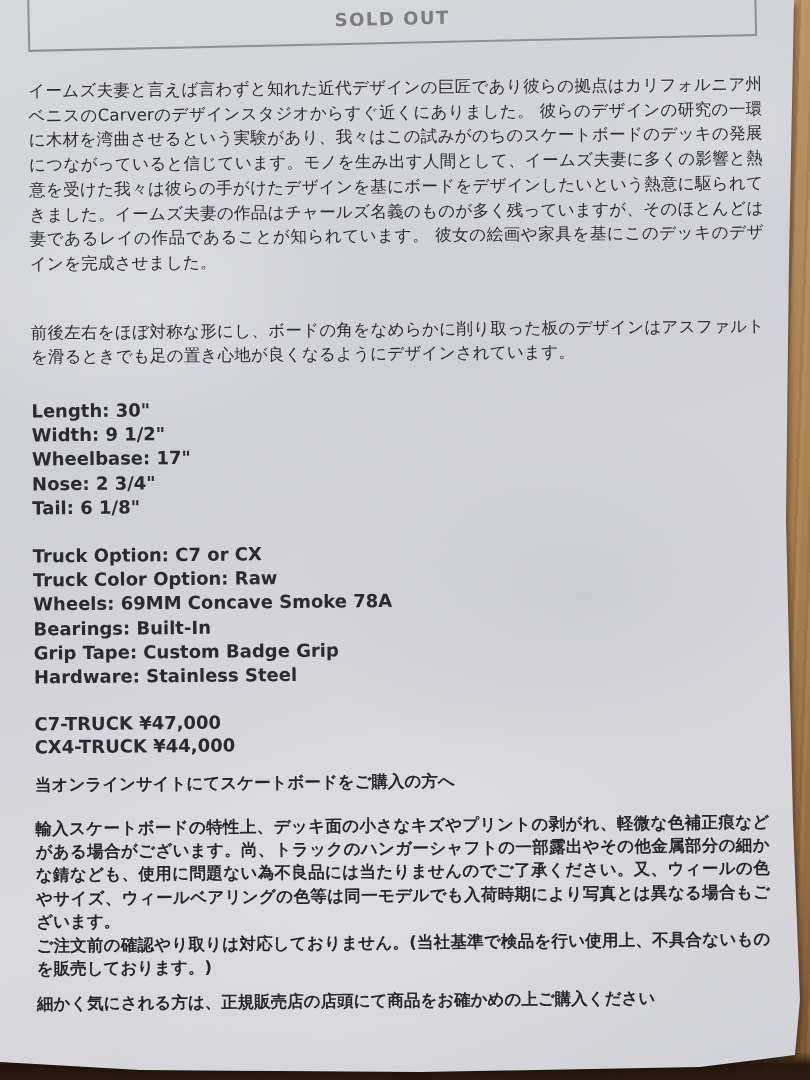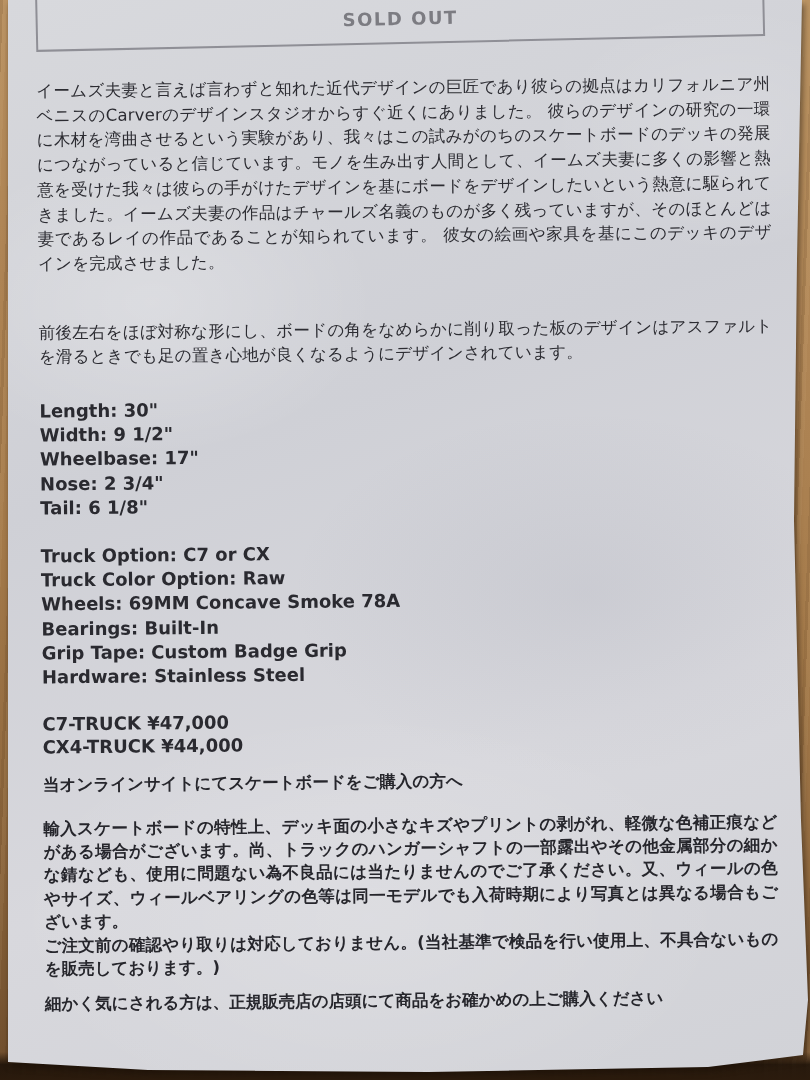--- a/index.html
+++ b/index.html
@@ -19,21 +19,20 @@
         rgba(0,0,0,0) 7px 14px),
       linear-gradient(188deg,#bb9463 0%,#b08656 28%,#a47a4a 55%,#8f683e 78%,#6e4d2c 100%);
   }
   .bottom-shadow{
     position:absolute;left:0;bottom:0;width:810px;height:28px;
     background:linear-gradient(180deg,rgba(30,18,8,0) 0%,rgba(24,14,6,.85) 45%,#2b1b0d 100%);
   }
   .paper-wrap{
     position:absolute;inset:0;
     filter:drop-shadow(2px 4px 3px rgba(25,15,6,.55));
-    margin-left:8px;
   }
   .paper{
     position:absolute;inset:0;
     clip-path:polygon(0 0,794px 0,789px 260px,786px 520px,793px 820px,800px 1000px,795px 1055px,700px 1067px,420px 1072px,140px 1070px,0 1062px);
     background:
       radial-gradient(ellipse 320px 220px at 18% 28%,rgba(255,255,255,.22),rgba(255,255,255,0) 70%),
       radial-gradient(ellipse 420px 260px at 72% 55%,rgba(110,115,135,.10),rgba(0,0,0,0) 70%),
       radial-gradient(ellipse 520px 300px at 45% 85%,rgba(255,255,255,.16),rgba(255,255,255,0) 70%),
       radial-gradient(ellipse 260px 180px at 90% 12%,rgba(255,255,255,.14),rgba(255,255,255,0) 70%),
       linear-gradient(160deg,#d7d8dc 0%,#cfd0d6 38%,#d8d8dd 68%,#d1d2d7 100%);

